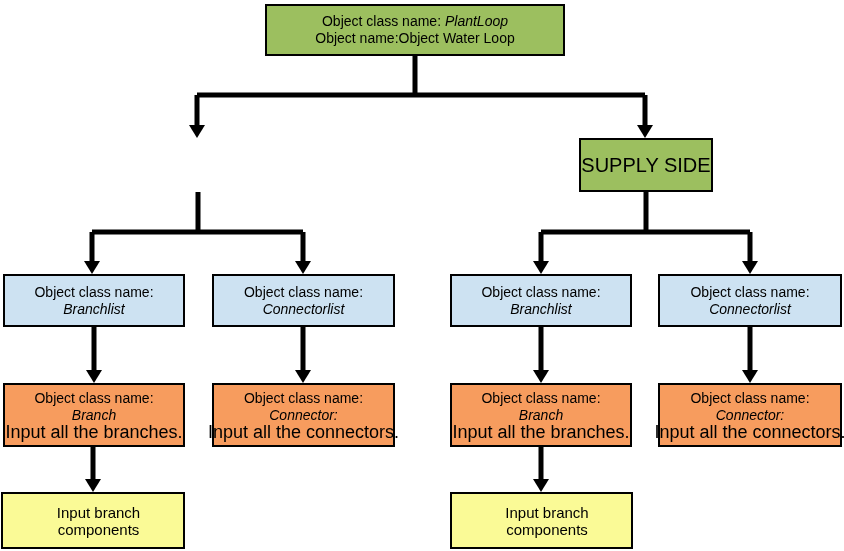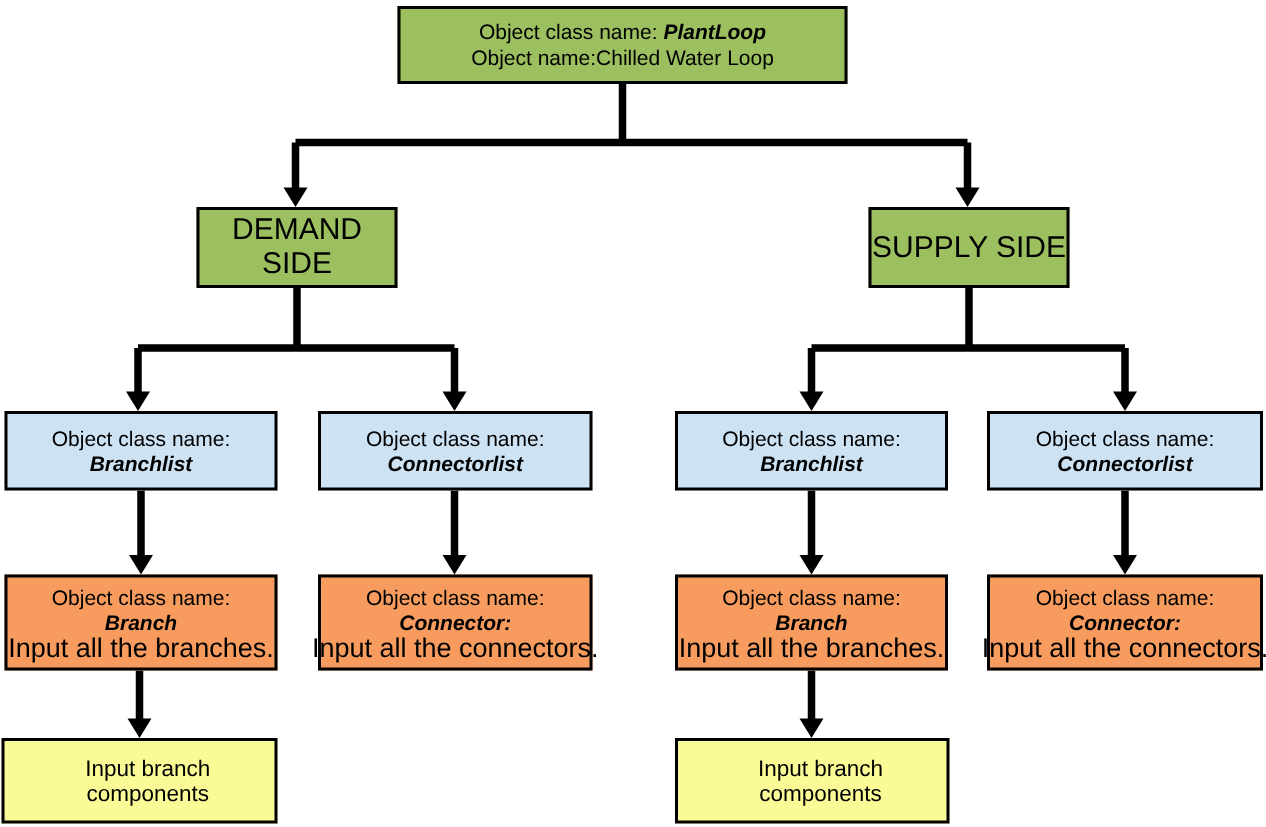--- a/index.html
+++ b/index.html
@@ -24,21 +24,21 @@
     color: #000000;
     z-index: 2;
   }
   .green  { background: var(--green,  #9CBF5F); }
   .blue   { background: var(--blue,   #CDE2F2); }
   .orange { background: var(--orange, #F79C5E); }
   .yellow { background: var(--yellow, #FAFA96); padding-left: 11px; }
 
   .line { font-size: 14px; line-height: 17px; white-space: nowrap; }
   .b  { font-weight: normal; }
-  .bi { font-weight: bold; font-style: italic; }
+  .bi { font-weight: normal; font-style: italic; }
   .note { font-size: 18px; line-height: 16px; }
 
   .root   { left: 265px; top: 4px;   width: 300px; height: 52px; }
   .side   { font-size: 20px; }
   .demand { left: 131px; top: 138px; width: 134px; height: 54px; }
   .supply { left: 579px; top: 138px; width: 134px; height: 54px; }
 
   .row-list { top: 274px; height: 53px; }
   .row-obj  { top: 383px; height: 64px; }
   .row-leaf { top: 492px; height: 57px; font-size: 15px; }
@@ -78,26 +78,23 @@
     <polygon class="head" points="533,370 549,370 541,383"></polygon>
     <polygon class="head" points="742,370 758,370 750,383"></polygon>
 
     <path class="wire" d="M93 447 V481 M541 447 V481"></path>
     <polygon class="head" points="85,479 101,479 93,492"></polygon>
     <polygon class="head" points="533,479 549,479 541,492"></polygon>
   </svg>
 
   <div class="box green root">
     <div class="line"><span class="b">Object class name:</span> <span class="bi">PlantLoop</span></div>
-    <div class="line">Object name:Chilled Water Loop</div>
+    <div class="line">Object name:Object Water Loop</div>
   </div>
 
-  <div class="box green side demand">
-    <span>DEMAND SIDE</span>
-  </div>
   <div class="box green side supply">
     <span>SUPPLY SIDE</span>
   </div>
 
   <div class="box blue row-list c1">
     <div class="line b">Object class name:</div>
     <div class="line bi">Branchlist</div>
   </div>
   <div class="box blue row-list c2">
     <div class="line b">Object class name:</div>

